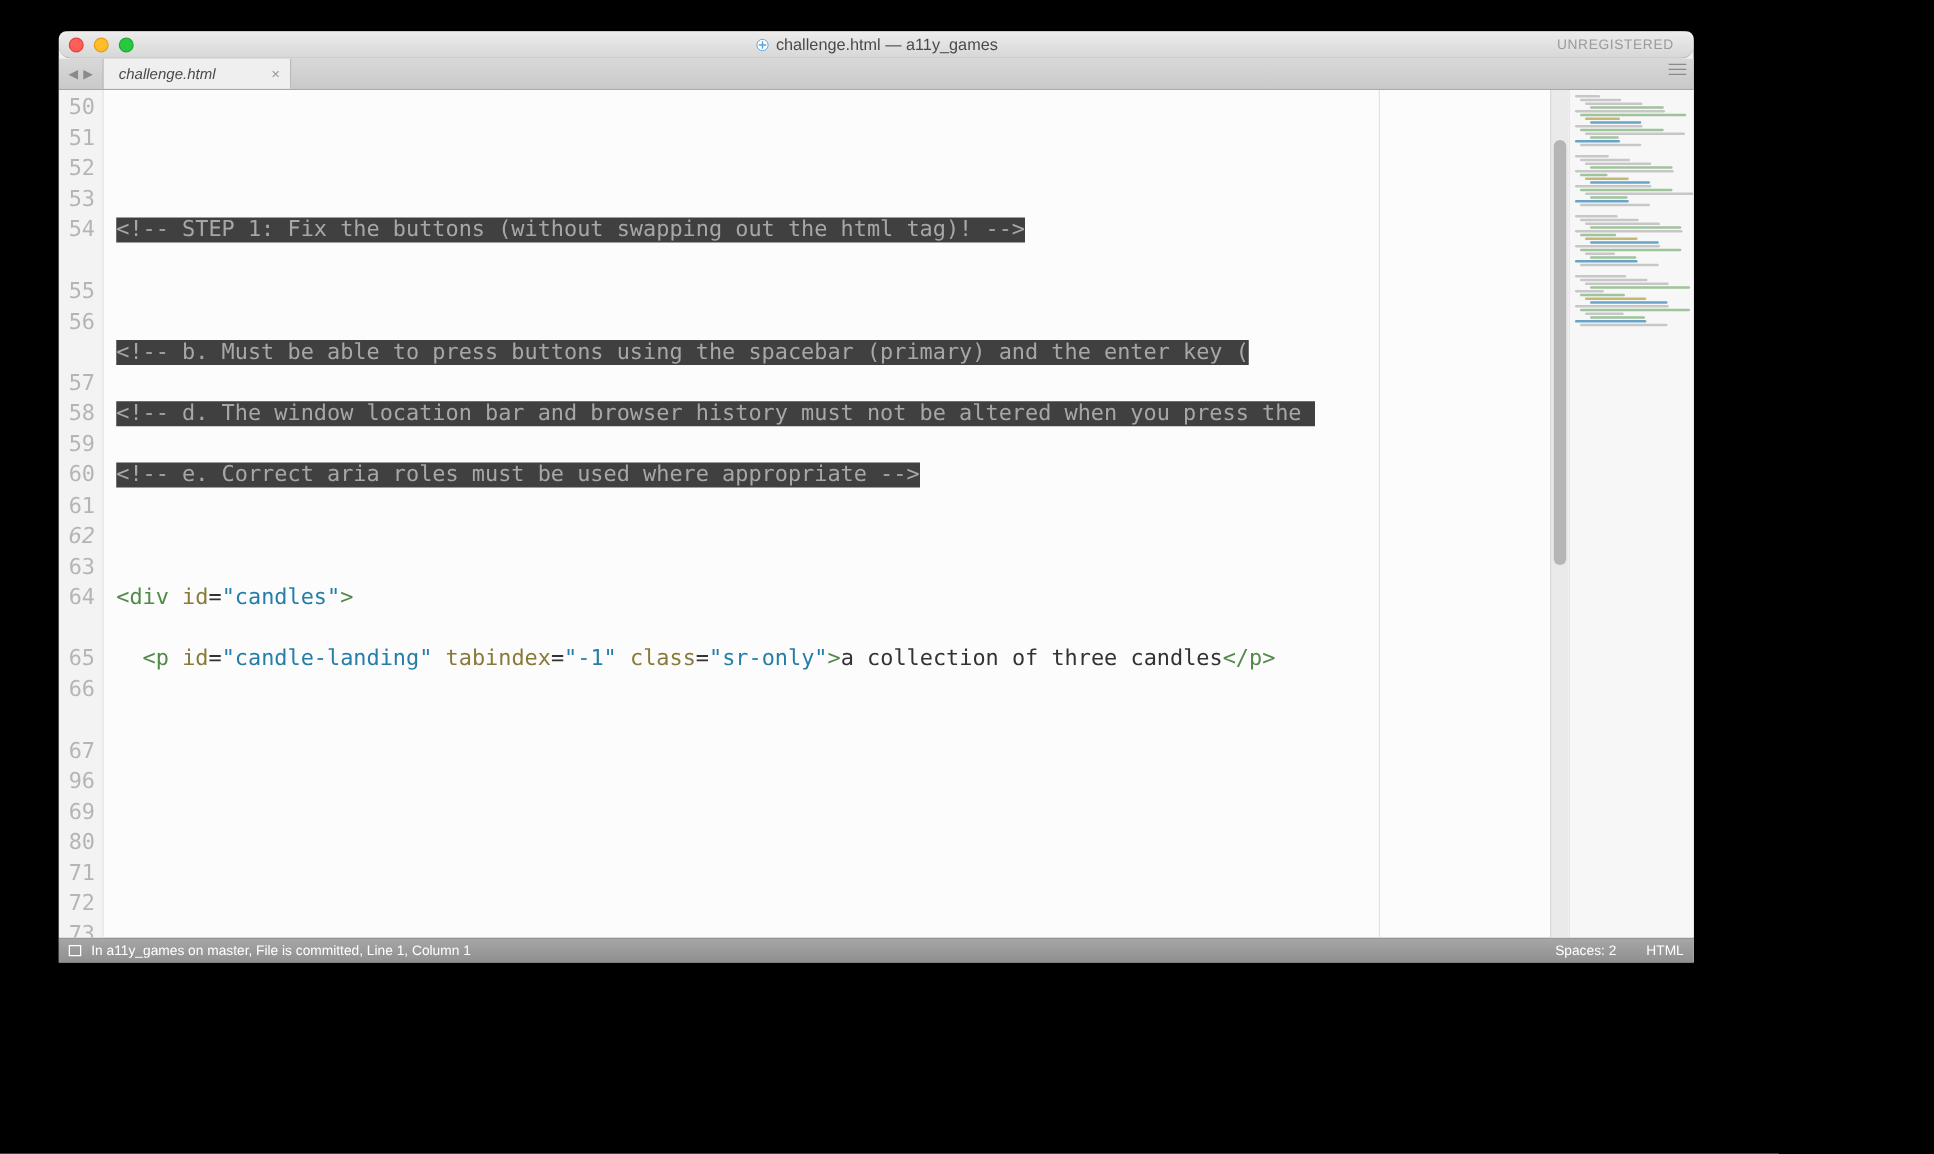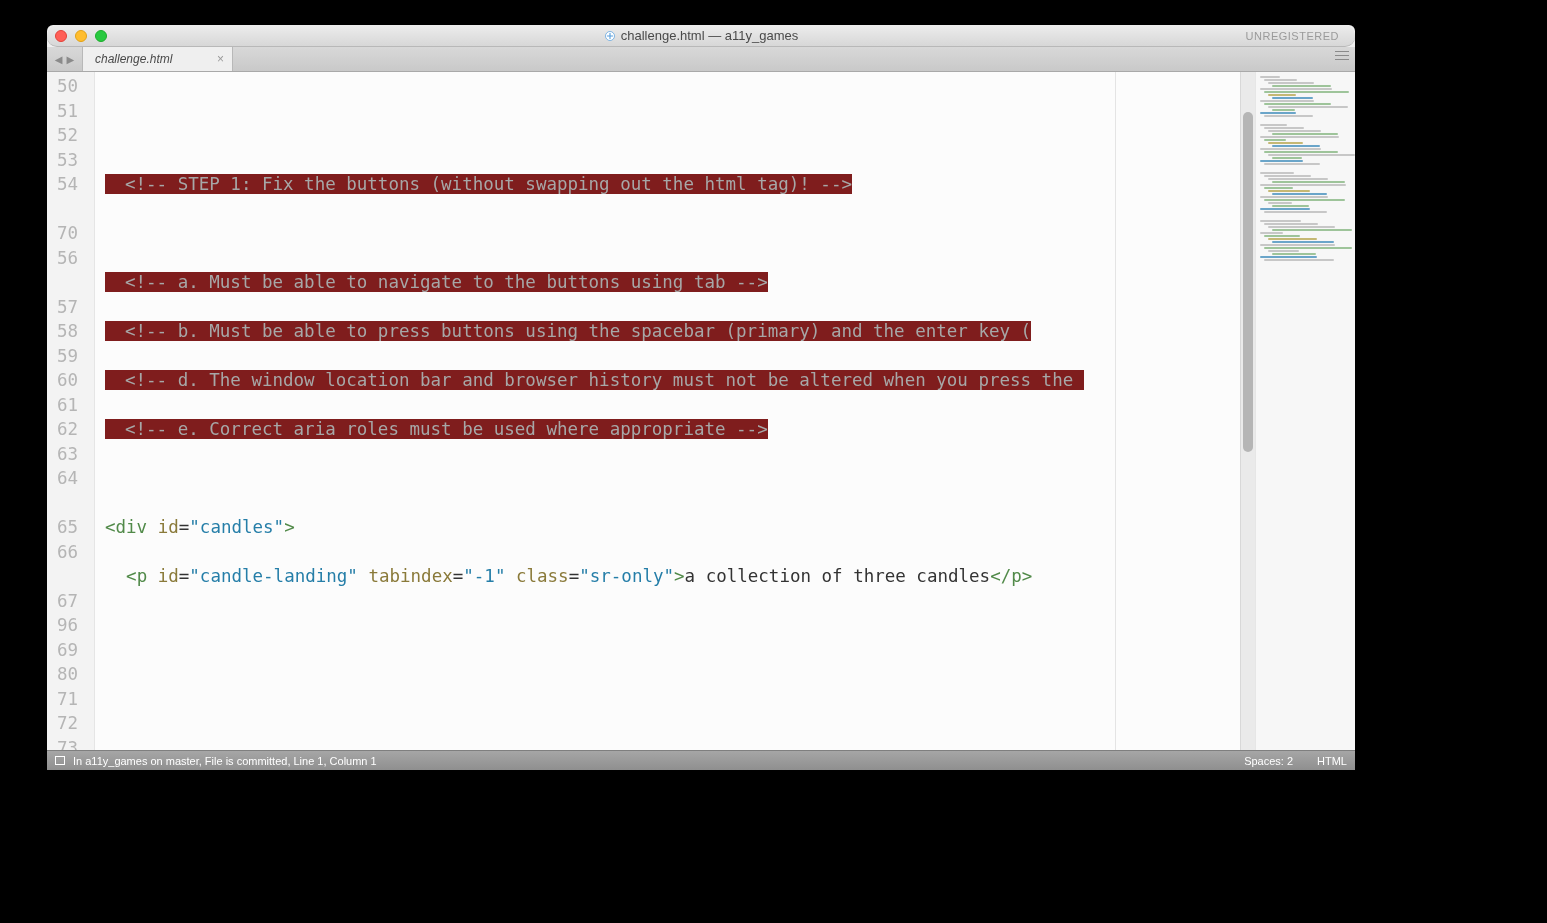--- a/index.html
+++ b/index.html
@@ -102,24 +102,24 @@
   }
   .hamburger span { width: 14px; height: 1px; background: #8a8a8a; }
   .editor {
     flex: 1;
     background: #fcfcfc;
     display: flex;
     overflow: hidden;
     position: relative;
   }
   .gutter {
-    width: 48px;
+    width: 36px;
     background: #f3f3f3;
     border-right: 1px solid #e5e5e5;
-    text-align: center;
+    text-align: right;
     padding-top: 2px;
     font-family: Menlo, Consolas, monospace;
     font-size: 17.5px;
     color: #b5b5b5;
     line-height: 24.5px;
     user-select: none;
   }
   .code {
     flex: 1;
     padding: 2px 0 0 10px;
@@ -147,21 +147,21 @@
   }
   .mm-block { position: absolute; left: 4px; right: 4px; }
   .mm-line { height: 2px; margin-bottom: 1px; border-radius: 1px; }
   .cmnt { color: #a7a7a7; }
   .tagp { color: #518a49; }   
   .tagn { color: #518a49; }   
   .attr { color: #8a7a3a; }   
   .val  { color: #257ea8; }   
   .txt  { color: #333; }
   .indent-guide { color: #dcdcdc; }
-  .hl-com { background: #7f1d1d; padding-left: 20px; }
+  .hl-com { background: #404040; }
   .statusbar {
     height: 20px;
     background: linear-gradient(#a6a6a6, #8f8f8f);
     border-top: 1px solid #7f7f7f;
     color: #fff;
     font-size: 11px;
     display: flex;
     align-items: center;
     padding: 0 8px;
     justify-content: space-between;
@@ -225,49 +225,48 @@
   </div>
 
   <div class="editor">
     <div class="gutter" id="gutter">
         <div style="padding-right: 6px;">50</div>
         <div style="padding-right: 6px;">51</div>
         <div style="padding-right: 6px;">52</div>
         <div style="padding-right: 6px;">53</div>
         <div style="padding-right: 6px;">54</div>
         <div style="padding-right: 6px;">&nbsp;</div>
-        <div style="padding-right: 6px;">70</div>
+        <div style="padding-right: 6px;">55</div>
         <div style="padding-right: 6px;">56</div>
         <div style="padding-right: 6px;">&nbsp;</div>
         <div style="padding-right: 6px;">57</div>
         <div style="padding-right: 6px;">58</div>
         <div style="padding-right: 6px;">59</div>
         <div style="padding-right: 6px;">60</div>
         <div style="padding-right: 6px;">61</div>
-        <div style="padding-right: 6px;">62</div>
+        <div style="padding-right: 6px; font-style: italic;">62</div>
         <div style="padding-right: 6px;">63</div>
         <div style="padding-right: 6px;">64</div>
         <div style="padding-right: 6px;">&nbsp;</div>
         <div style="padding-right: 6px;">65</div>
         <div style="padding-right: 6px;">66</div>
         <div style="padding-right: 6px;">&nbsp;</div>
         <div style="padding-right: 6px;">67</div>
         <div style="padding-right: 6px;">96</div>
         <div style="padding-right: 6px;">69</div>
         <div style="padding-right: 6px;">80</div>
         <div style="padding-right: 6px;">71</div>
         <div style="padding-right: 6px;">72</div>
         <div style="padding-right: 6px;">73</div>
       </div>
     <div class="code">
       <div class="ruler"></div>
 <div> </div>
 <div><span class="cmnt hl-com">&lt;!-- STEP 1: Fix the buttons (without swapping out the html tag)! --&gt;</span></div>
 <div> </div>
-<div><span class="cmnt hl-com">&lt;!-- a. Must be able to navigate to the buttons using tab --&gt;</span></div>
 <div><span class="cmnt hl-com">&lt;!-- b. Must be able to press buttons using the spacebar (primary) and the enter key (</span></div>
 <div><span class="cmnt hl-com">&lt;!-- d. The window location bar and browser history must not be altered when you press the </span></div>
 <div><span class="cmnt hl-com">&lt;!-- e. Correct aria roles must be used where appropriate --&gt;</span></div>
 <div> </div>
 <div><span class="tagp">&lt;</span><span class="tagn">div</span><span class="attr"> id</span><span class="txt">=</span><span class="val">"candles"</span><span class="tagp">&gt;</span></div>
 <div><span class="indent-guide">  </span><span class="tagp">&lt;</span><span class="tagn">p</span><span class="attr"> id</span><span class="txt">=</span><span class="val">"candle-landing"</span><span class="attr"> tabindex</span><span class="txt">=</span><span class="val">"-1"</span><span class="attr"> class</span><span class="txt">=</span><span class="val">"sr-only"</span><span class="tagp">&gt;</span><span class="txt">a collection of three candles</span><span class="tagp">&lt;/</span><span class="tagn">p</span><span class="tagp">&gt;</span></div>
 
 
 
 

